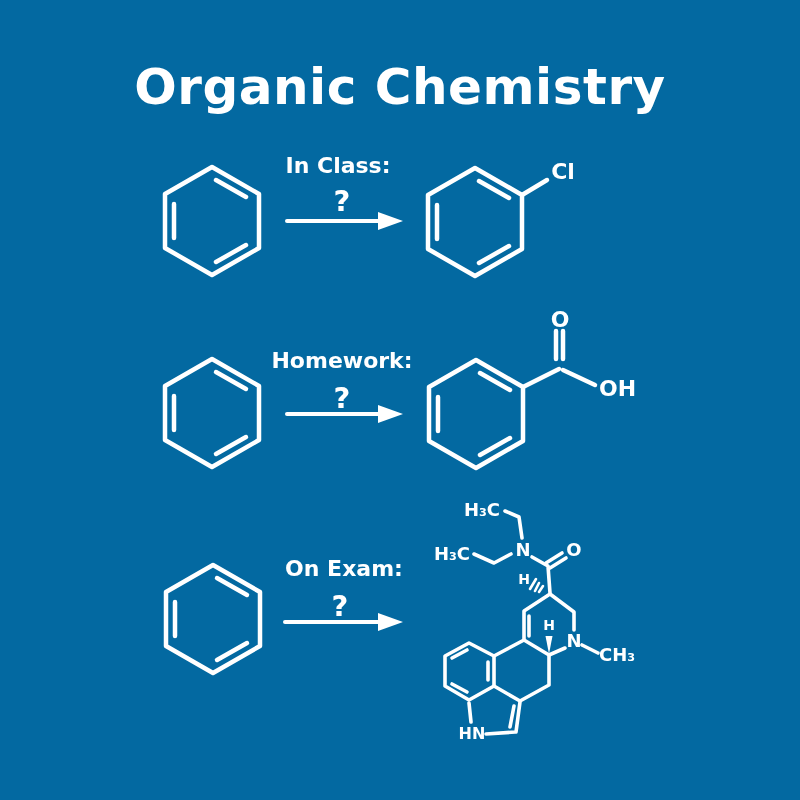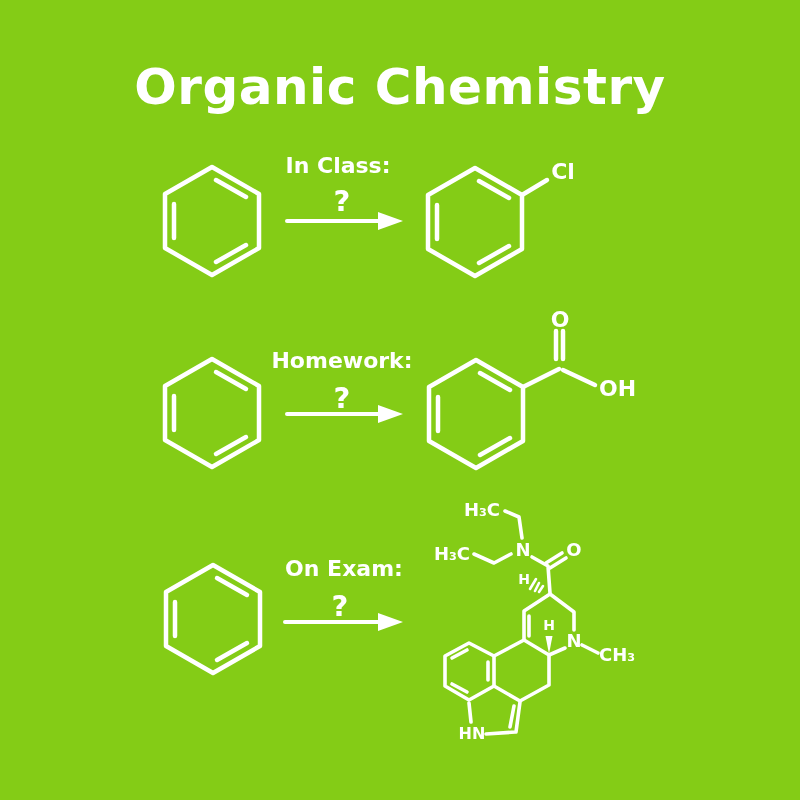--- a/index.html
+++ b/index.html
@@ -1,19 +1,19 @@
 <!DOCTYPE html>
 <html><head>
 <meta charset="utf-8">
 <style>
   html,body{margin:0;padding:0;}
   .canvas{
     position:relative;
     width:800px;height:800px;
-    background:#84cc16;
+    background:#0369a1;
     overflow:hidden;
     font-family:"DejaVu Sans", sans-serif;
   }
   svg{position:absolute;left:0;top:0;}
   .bond{stroke:#ffffff;fill:none;stroke-linecap:round;stroke-linejoin:round;}
   .ring{stroke-width:4.5;}
   .thin{stroke-width:3.6;}
   .hash{stroke-width:2.6;}
   .fillw{fill:#ffffff;stroke:none;}
   text{fill:#ffffff;font-family:"DejaVu Sans", sans-serif;font-weight:bold;}

